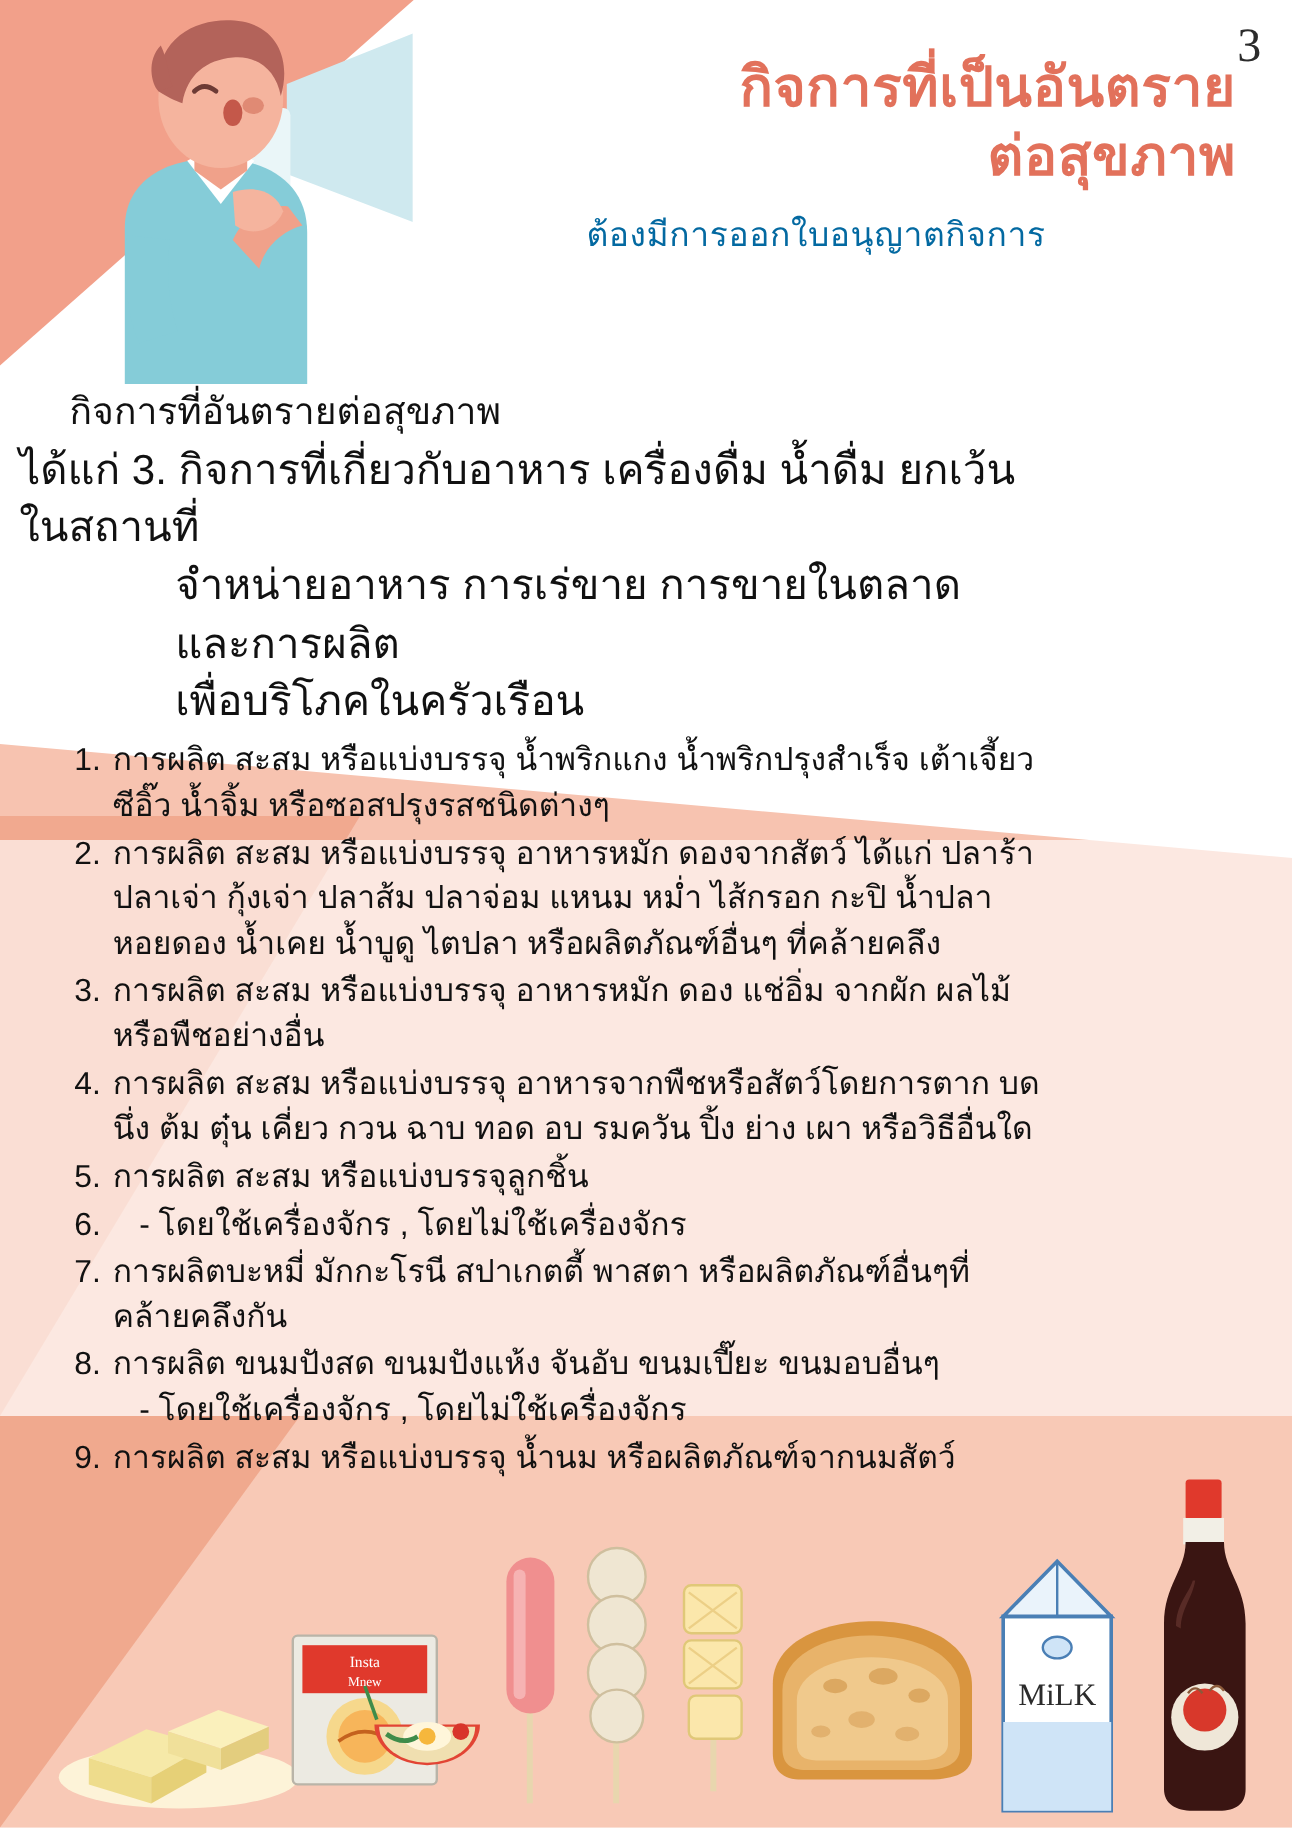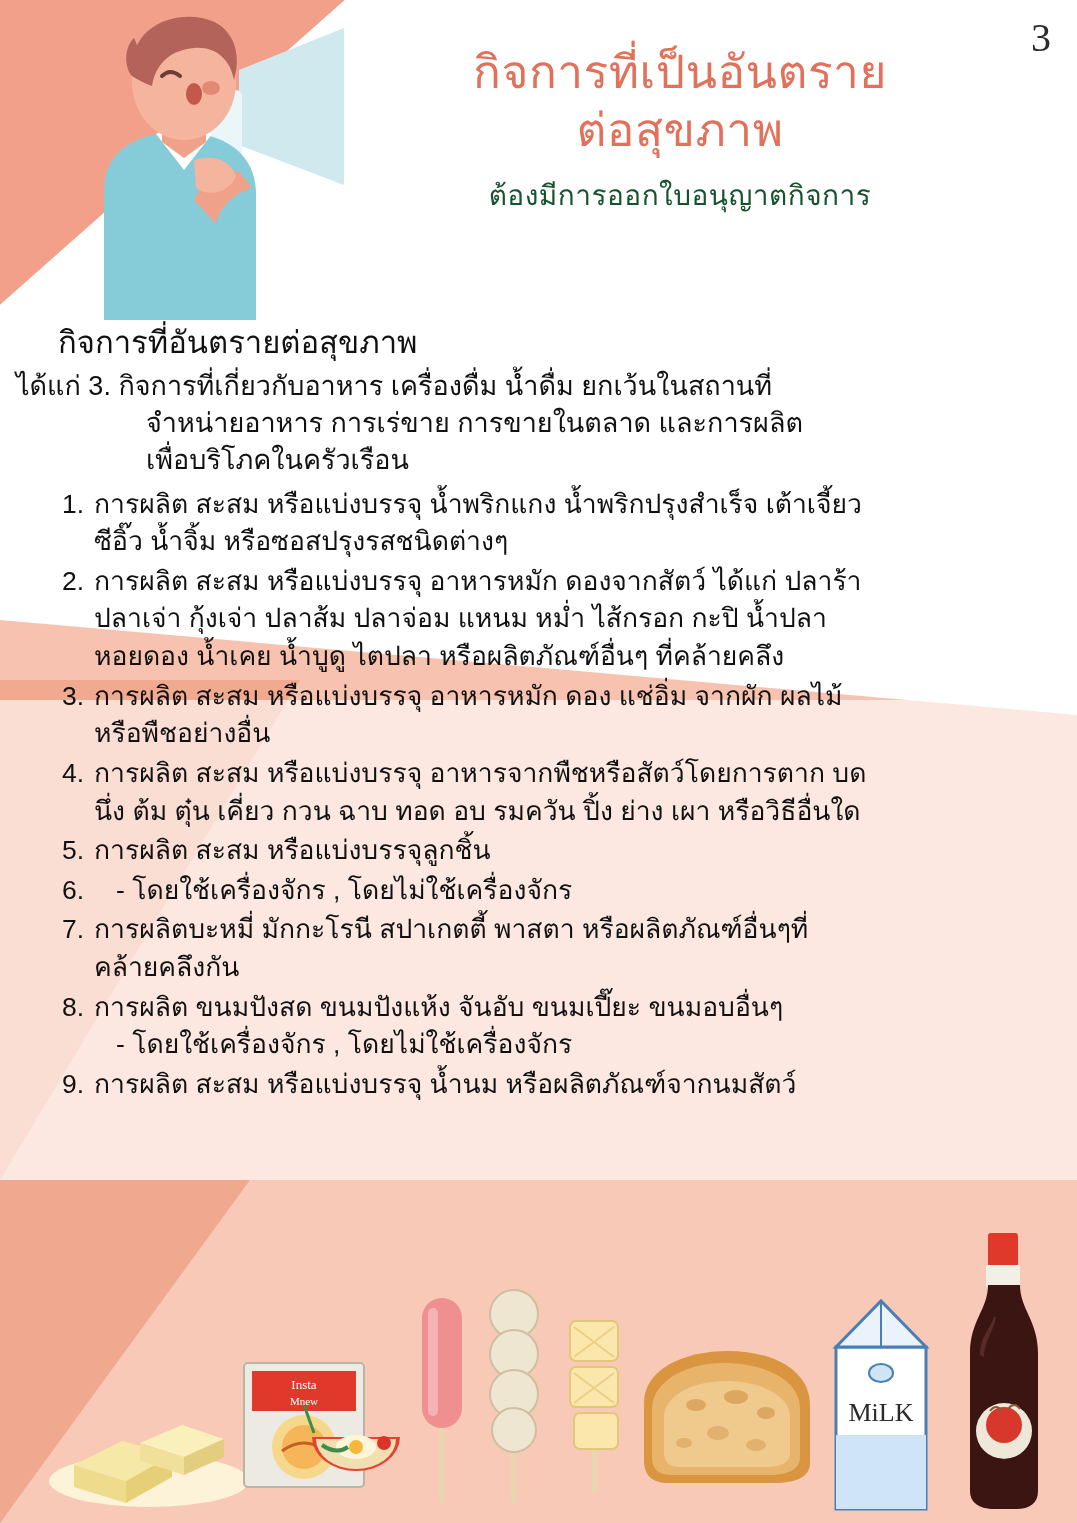--- a/index.html
+++ b/index.html
@@ -87,29 +87,30 @@
     color: #2b2b2b;
   }
   .title-block {
     position: absolute;
     left: 330px; top: 44px;
     width: 700px;
     text-align: center;
   }
   .title-line {
     font-size: 46px;
-    font-weight: normal;
+    font-weight: bold;
     color: #e2715b;
     line-height: 1.25;
     letter-spacing: 0.5px;
+    text-align: right;
   }
   .subtitle-line {
     margin-top: 14px;
     font-size: 28px;
-    color: #14532d;
+    color: #0369a1;
     letter-spacing: 0.5px;
   }
 
   
   .person {
     position: absolute;
     left: 44px; top: 10px;
     width: 300px; height: 310px;
   }
 
@@ -120,21 +121,21 @@
     width: 897px;
   }
   .section-heading {
     font-size: 31px;
     color: #111;
     padding-left: 58px;
     line-height: 1.35;
     margin-bottom: 4px;
   }
   .lead {
-    font-size: 27px;
+    font-size: 35px;
     color: #111;
     line-height: 1.38;
     padding: 0 26px 0 16px;
   }
   .lead .indent {
     display: block;
     padding-left: 130px;
   }
   ol.items {
     list-style: none;

